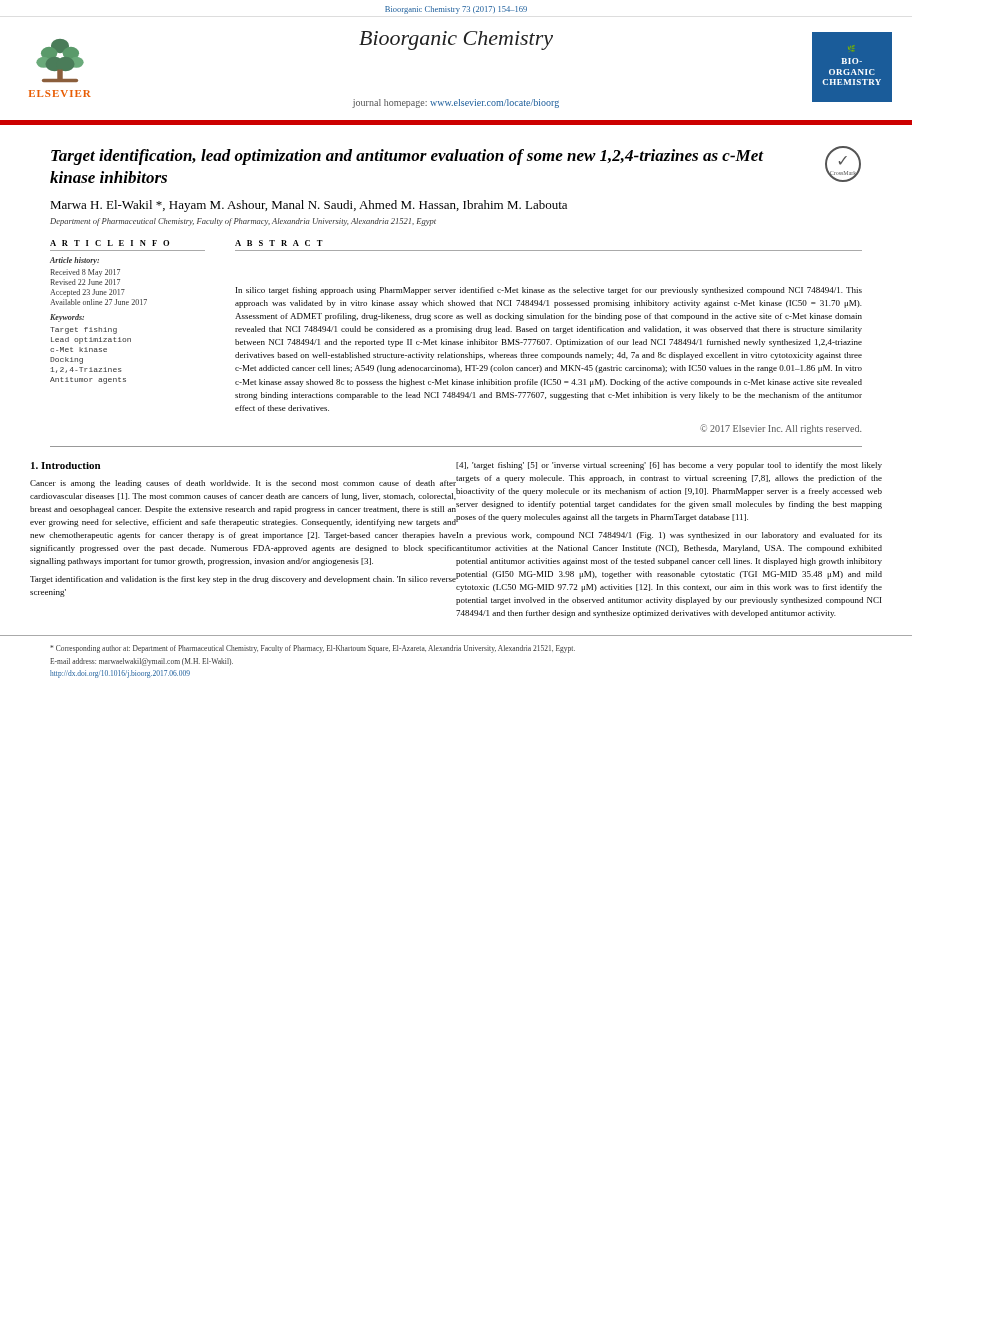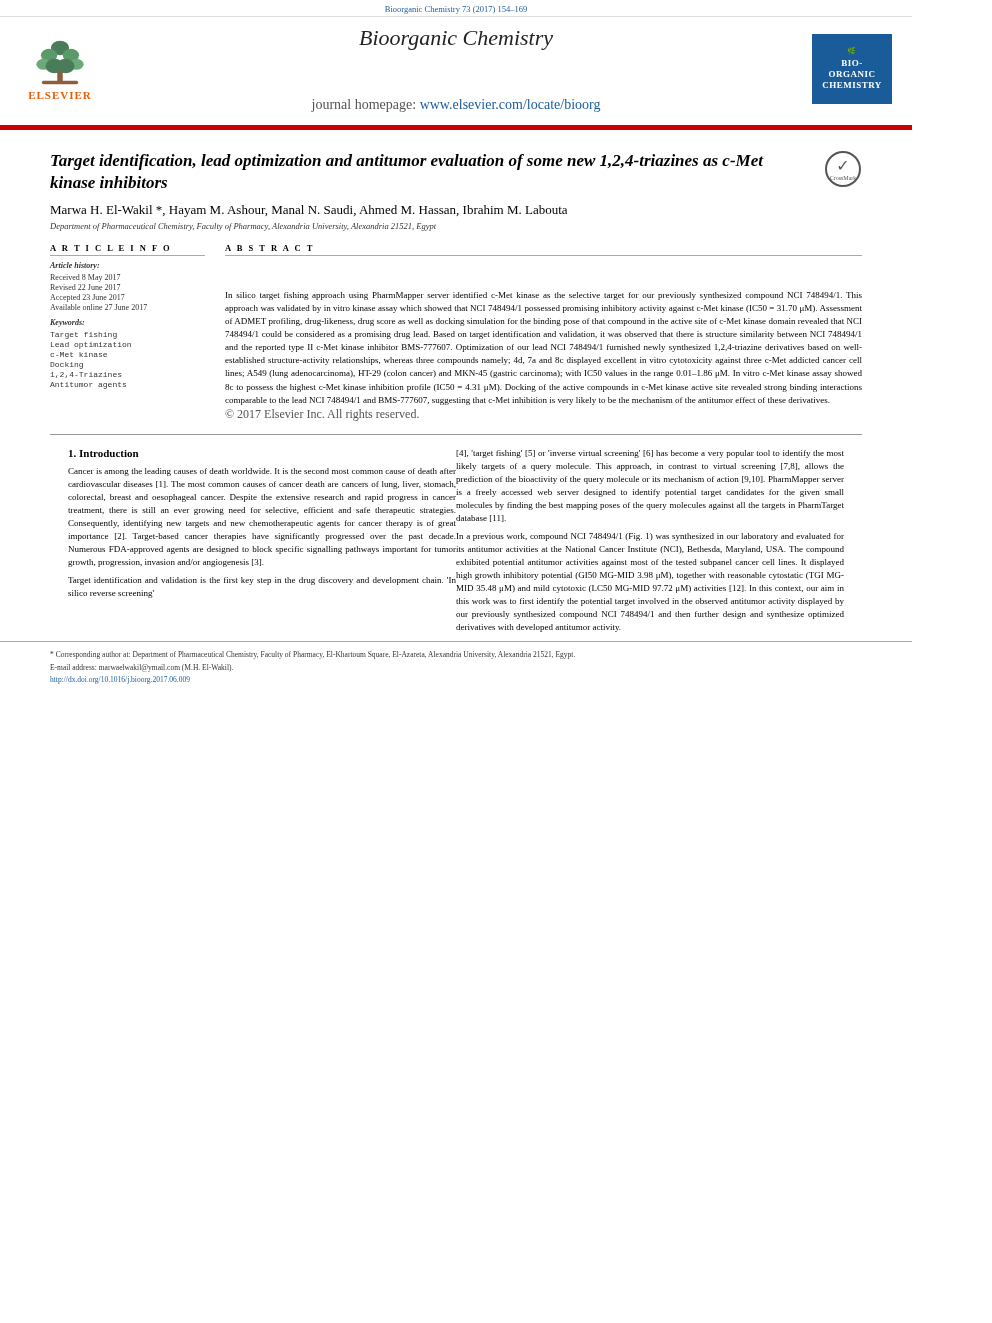--- a/index.html
+++ b/index.html
@@ -73,21 +73,21 @@
 
     .journal-name {
       font-size: 22px;
       font-style: italic;
       color: #222;
       margin-bottom: 4px;
       font-weight: normal;
     }
 
     .homepage-line {
-      font-size: 14px;
+      font-size: 10px;
       color: #555;
       margin-top: 46px;
     }
 
     .bio-organic-logo {
       width: 80px;
       height: 70px;
       border: 2px solid #1a5c9a;
       display: flex;
       flex-direction: column;
@@ -170,21 +170,21 @@
     .affiliation-line {
       font-size: 8.5px;
       font-style: italic;
       color: #333;
       margin-bottom: 12px;
     }
 
     
     .two-col {
       display: flex;
-      gap: 20px;
+      gap: 30px;
       padding: 0 50px;
       margin-top: 8px;
     }
 
     .left-col {
       width: 155px;
       flex-shrink: 0;
     }
 
     .right-col {
@@ -238,23 +238,24 @@
       color: #000;
       text-align: justify;
     }
 
     .abstract-text p {
       margin-bottom: 0;
       margin-top: 33px;
     }
 
     .copyright-line {
-      font-size: 12px;
+      font-size: 10px;
       color: #555;
-      text-align: left;
+      text-align: right;
+      margin-top: 8px;
       margin-right: 0;
     }
 
     
     .thin-divider {
       height: 1px;
       background: #999;
       margin: 12px 50px;
     }
 
@@ -272,36 +273,36 @@
       text-align: justify;
     }
 
     .body-text p {
       margin-bottom: 5px;
     }
 
     
     .main-two-col {
       display: flex;
-      padding: 0 68px;
+      padding: 0 30px;
     }
 
     .main-left {
       flex: 1;
     }
 
     .main-right {
       flex: 1;
     }
 
     
     .footnote-area {
       padding: 8px 40px 4px 50px;
       border-top: 1px solid #aaa;
-      margin-top: 2px;
+      margin-top: 10px;
     }
 
     .footnote-text {
       font-size: 7.5px;
       color: #333;
       line-height: 1.4;
       margin-bottom: 2px;
     }
 
     .doi-line {

